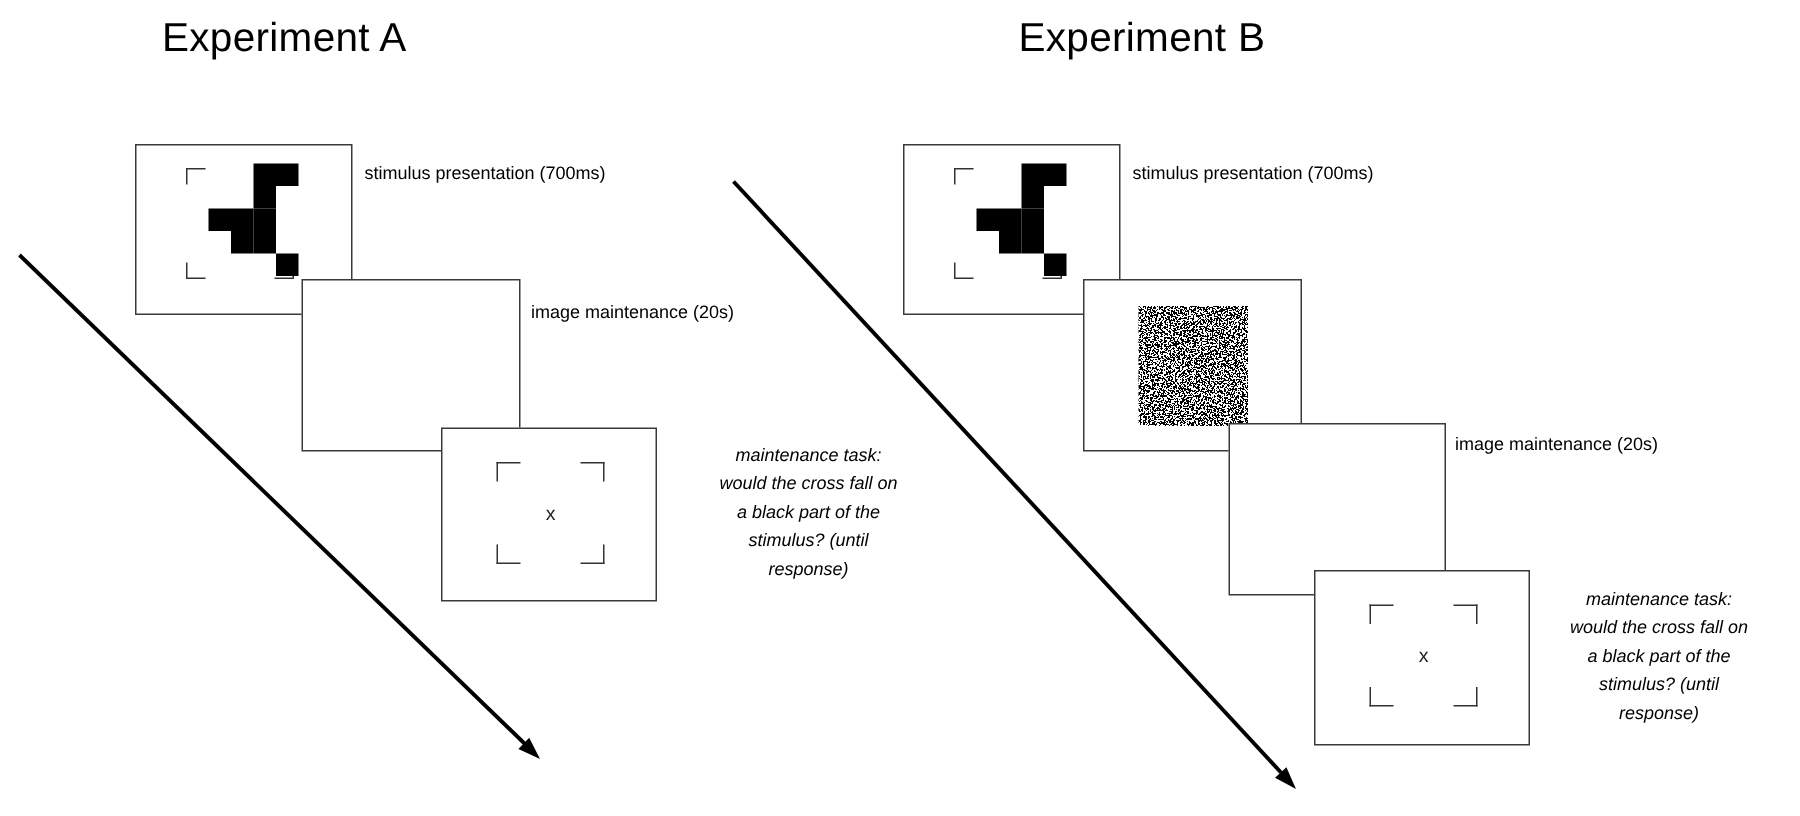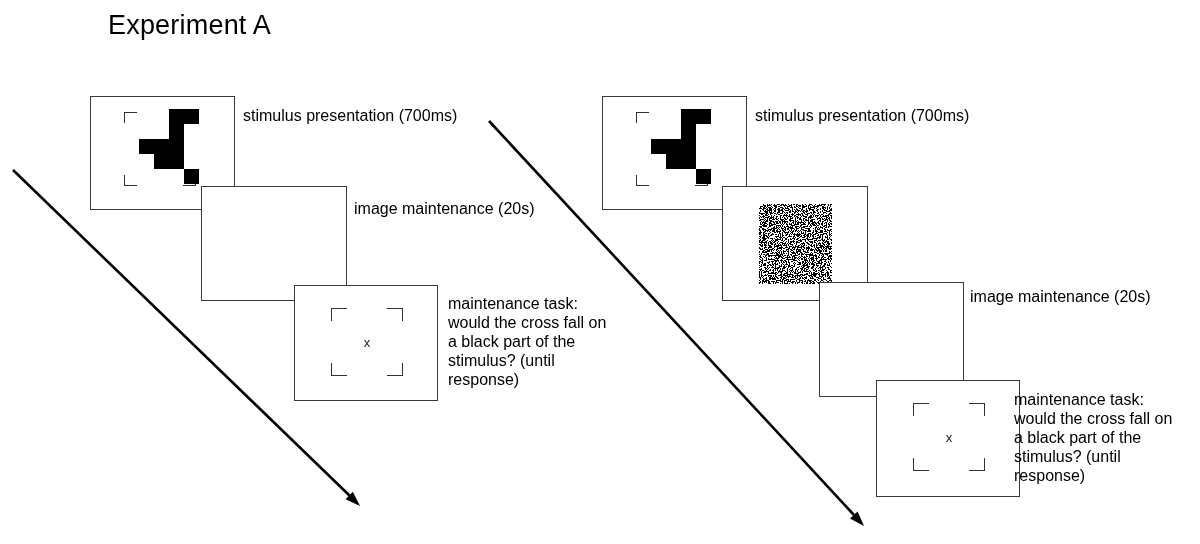--- a/index.html
+++ b/index.html
@@ -32,26 +32,27 @@
   #box-a2 { left: 201px; top: 186px; width: 146px; height: 115px; }
   #box-a3 { left: 294px; top: 285px; width: 144px; height: 116px; }
   
   #box-b1 { left: 602px; top: 96px;  width: 145px; height: 114px; }
   #box-b2 { left: 722px; top: 186px; width: 146px; height: 115px; }
   #box-b3 { left: 819px; top: 282px; width: 145px; height: 115px; }
   #box-b4 { left: 876px; top: 380px; width: 144px; height: 117px; }
 
   .lbl {
     position: absolute;
-    font-size: 16px; line-height: 19px;
+    font-size: 12px; line-height: 19px;
     white-space: nowrap;
   }
   .lbl.block {
     white-space: pre-line;
-    text-align: left;
+    text-align: center;
+    font-style: italic;
   }
   #lbl-a1 { left: 243px; top: 106px; }
   #lbl-a2 { left: 354px; top: 199px; }
   #lbl-a3 { left: 448px; top: 294px; width: 182px; }
   #lbl-b1 { left: 755px; top: 106px; }
   #lbl-b2 { left: 876px; top: 199px; }
   #lbl-b3 { left: 970px; top: 287px; }
   #lbl-b4 { left: 1014px; top: 390px; width: 184px; }
 
   
@@ -152,20 +153,21 @@
       <span class="br brr"></span>
       <span class="xmark">x</span>
     </div>
   </div>
   <div class="lbl block" id="lbl-a3">maintenance task:
 would the cross fall on
 a black part of the
 stimulus? (until
 response)</div>
 
+  <div class="title" id="title-b">Experiment B</div>
 
   <div class="box" id="box-b1">
     <div class="fixframe">
       <span class="br tl"></span>
       <span class="br tr"></span>
       <span class="br bl"></span>
       <span class="br brr"></span>
     </div>
     <div class="pixgrid">
         <div class="c"></div>

